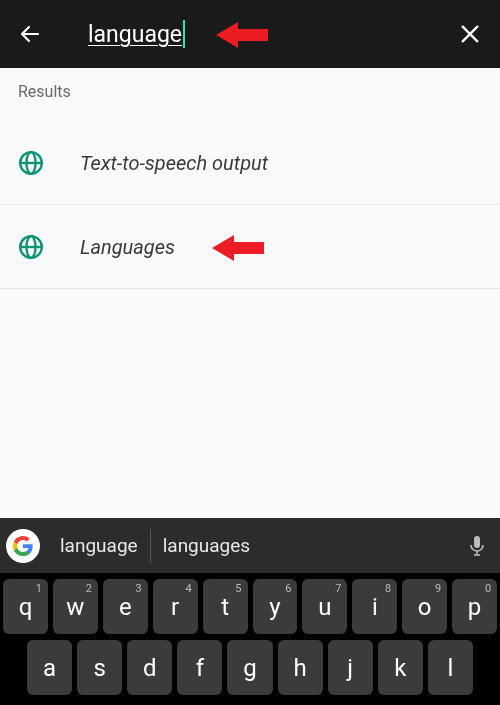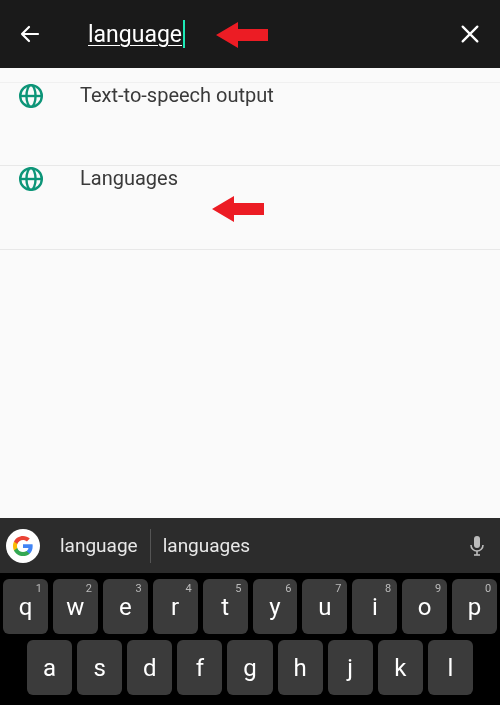--- a/index.html
+++ b/index.html
@@ -51,25 +51,27 @@
     background: #fafafa;
     padding-top: 14px;
   }
   .results-label {
     color: #6a6a6a;
     font-size: 16px;
     padding: 0 18px 20px 18px;
   }
   .result-item {
     display: flex;
+    align-items: center;
     height: 84px;
     padding: 0 18px;
     border-bottom: 1px solid #e8e8e8;
     cursor: pointer;
     position: relative;
+    font-style: italic;
   }
   .result-item:first-of-type { border-top: 1px solid #f0f0f0; }
   .result-icon {
     width: 26px; height: 26px;
     margin-right: 36px;
   }
   .result-label {
     color: #3a3a3a;
     font-size: 20px;
   }
@@ -162,20 +164,21 @@
     </svg>
   </div>
   <div class="clear-btn">
     <svg width="22" height="22" viewBox="0 0 24 24">
       <path d="M4 4 L20 20 M20 4 L4 20" stroke="#fff" stroke-width="2.5" stroke-linecap="round"></path>
     </svg>
   </div>
 </div>
 
 <div class="results-area">
+  <div class="results-label">Results</div>
 
   <div class="result-item">
     <span class="result-icon">
       <svg width="26" height="26" viewBox="0 0 24 24" fill="none">
         <circle cx="12" cy="12" r="10" stroke="#0d9578" stroke-width="2.2"></circle>
         <ellipse cx="12" cy="12" rx="4.2" ry="10" stroke="#0d9578" stroke-width="2.2"></ellipse>
         <path d="M2 12h20" stroke="#0d9578" stroke-width="2.2"></path>
       </svg>
     </span>
     <span class="result-label">Text-to-speech output</span>

